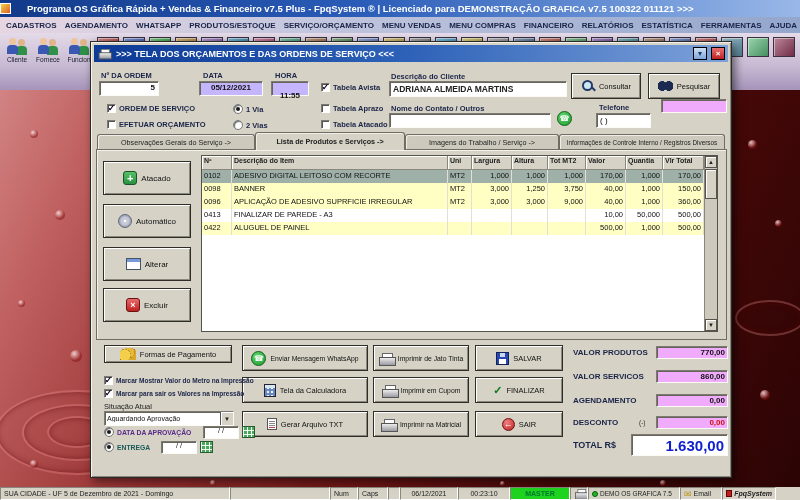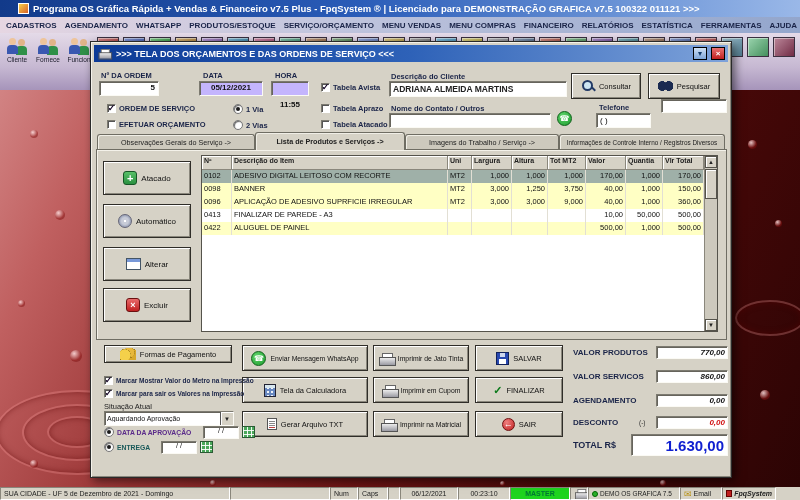--- a/index.html
+++ b/index.html
@@ -4,21 +4,21 @@
 <style>
 *{margin:0;padding:0;box-sizing:border-box;}
 html,body{width:800px;height:500px;}
 body{font-family:"Liberation Sans",sans-serif;overflow:hidden;}
 #desktop{position:relative;width:800px;height:500px;overflow:hidden;
  background:linear-gradient(115deg,#d89090 0%,#c06060 15%,#953030 35%,#6e1515 55%,#470808 75%,#2b0404 100%);}
 .ripple{position:absolute;border-radius:50%;border:2px solid rgba(255,160,160,.28);box-shadow:inset 0 0 6px rgba(90,0,0,.5);}
 .drop{position:absolute;border-radius:50%;background:radial-gradient(circle at 35% 30%,rgba(255,225,225,.85),rgba(140,20,20,.55) 60%,rgba(60,0,0,.35));}
 
 #titlebar{position:absolute;left:0;top:0;width:800px;height:17px;z-index:5;
- background:linear-gradient(to right,#123a8a,#2a5cb8 45%,#6f97d8 80%,#9ab8e8);display:flex;align-items:center;gap:4px;padding:0 18px;}
+ background:linear-gradient(to right,#123a8a,#2a5cb8 45%,#6f97d8 80%,#9ab8e8);display:flex;align-items:center;gap:16px;padding:0 0;}
 #titlebar .app-icon{width:11px;height:11px;background:linear-gradient(135deg,#f8d048,#d86028);border:1px solid #fff;}
 #titlebar .title{color:#fff;font-size:9.5px;font-weight:bold;white-space:nowrap;overflow:hidden;}
 #menubar{position:absolute;left:0;top:17px;width:800px;height:16px;z-index:5;
  background:linear-gradient(to right,#e6d6e2,#c2c6de 40%,#93a6cc);display:flex;align-items:center;padding:0 2px;}
 .menu-item{font-size:8px;font-weight:bold;color:#1a2448;padding:0 4px;white-space:nowrap;display:flex;align-items:center;gap:2px;}
 .mail-glyph{color:#b89010;font-size:9px;}
 #toolbar{position:absolute;left:0;top:33px;width:800px;height:57px;z-index:1;
  background:linear-gradient(to bottom,#e4dae8,#c6b8d2 60%,#a694ba);display:flex;align-items:flex-start;padding:2px;}
 #tb-groups{display:flex;}
 .tb-group{width:30px;display:flex;flex-direction:column;align-items:center;margin-right:1px;}
@@ -36,21 +36,21 @@
 #dlg-titlebar{position:absolute;left:3px;top:3px;right:3px;height:17px;background:linear-gradient(to right,#0c3a96,#2e62b8 50%,#7da2da);
  display:flex;align-items:center;gap:4px;padding:0 3px;}
 #dlg-titlebar .dtitle{color:#fff;font-size:9px;font-weight:bold;white-space:nowrap;flex:1;overflow:hidden;}
 .dlg-btn{width:14px;height:13px;font-size:8px;line-height:11px;text-align:center;border:1px solid #000;}
 .dlg-min{background:linear-gradient(#cfe0f4,#7fa6d8);color:#123a6a;}
 .dlg-close{background:linear-gradient(#e87070,#c02020);color:#fff;font-weight:bold;}
 .abs{position:absolute;}
 .lab{font-size:7.5px;color:#1a2448;font-weight:bold;white-space:nowrap;}
 .sunken{border:1px solid;border-color:#7c7a70 #fbfaf4 #fbfaf4 #7c7a70;box-shadow:inset 1px 1px 0 #66645c;}
 .field{background:#fff;}
-.yfield{background:#ffffff;font-style:italic;}
+.yfield{background:#f0abfc;}
 .gfield{background:#c4b5fd;}
 .val{font-size:8px;font-weight:bold;color:#111;}
 .btn{position:absolute;background:#d6d2c6;border:1px solid #2f2d28;box-shadow:inset 1px 1px 0 #fff,inset -1px -1px 0 #8a877c;
  display:flex;align-items:center;justify-content:center;gap:4px;font-size:7.5px;color:#111;cursor:default;}
 .blbl{white-space:nowrap;}
 .chk,.radio{position:absolute;display:flex;align-items:center;gap:3px;}
 .chk .box{width:9px;height:9px;background:#fff;border:1px solid;border-color:#7c7a70 #fff #fff #7c7a70;box-shadow:inset 1px 1px 0 #555;
  font-size:9px;color:#102;display:flex;align-items:center;justify-content:center;line-height:8px;}
 .box.checked::after{content:"✓";font-weight:bold;margin-top:-1px;}
 .radio .rbox{width:10px;height:10px;border-radius:50%;background:#fff;border:1px solid #777;box-shadow:inset 1px 1px 1px #666;}
@@ -222,21 +222,21 @@
     <span class="abs lab" style="left:10px;top:29px;">Nº DA ORDEM</span>
     <div class="abs sunken field" style="left:8px;top:39px;width:60px;height:15px;">
       <span class="val" style="display:block;text-align:right;padding:1px 3px;">5</span>
     </div>
     <span class="abs lab" style="left:112px;top:29px;">DATA</span>
     <div class="abs sunken gfield" style="left:108px;top:39px;width:64px;height:15px;">
       <span class="val" style="display:block;text-align:center;padding-top:1px;">05/12/2021</span>
     </div>
     <span class="abs lab" style="left:184px;top:29px;">HORA</span>
     <div class="abs sunken gfield" style="left:180px;top:39px;width:38px;height:15px;">
-      <span class="val" style="display:block;text-align:center;padding-top:18px;">11:55</span>
+      <span class="val" style="display:block;text-align:center;padding-top:9px;">11:55</span>
     </div>
 
     <span class="chk" style="left:230px;top:41px;">
       <span class="box checked"></span>
       <span class="lab">Tabela Avista</span>
     </span>
     <span class="chk" style="left:16px;top:62px;">
       <span class="box checked"></span>
       <span class="lab">ORDEM DE SERVIÇO</span>
     </span>

